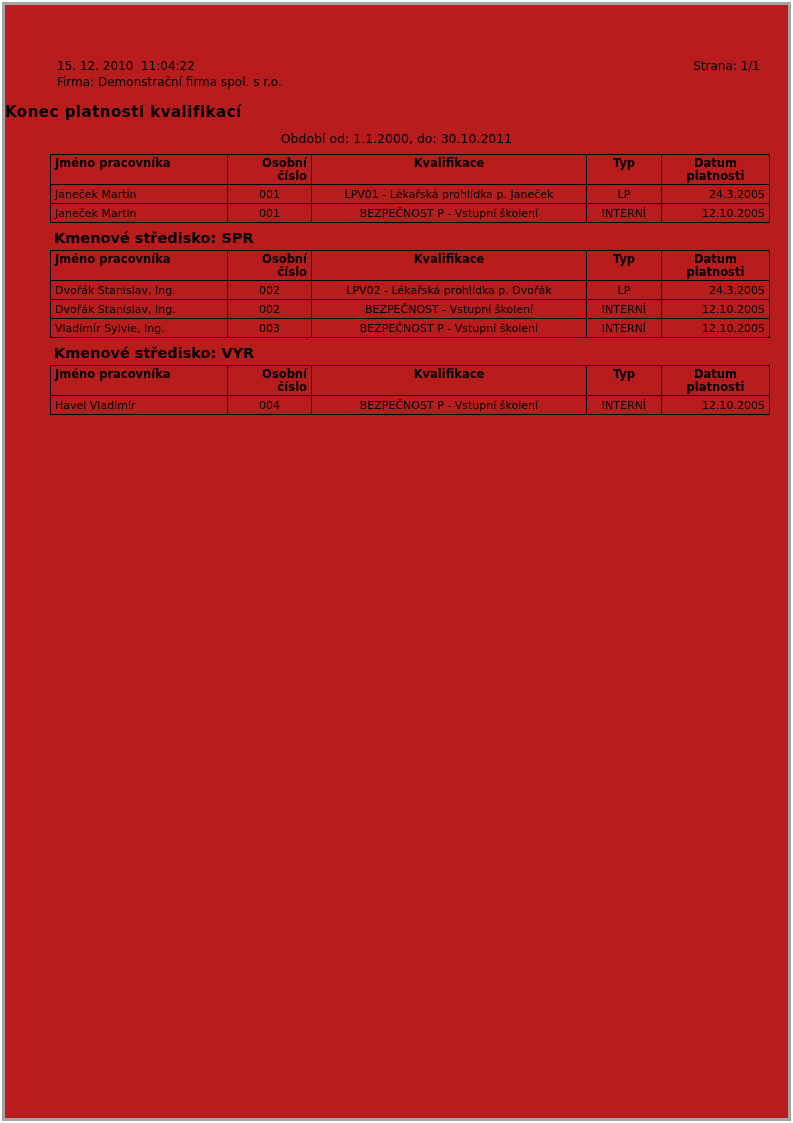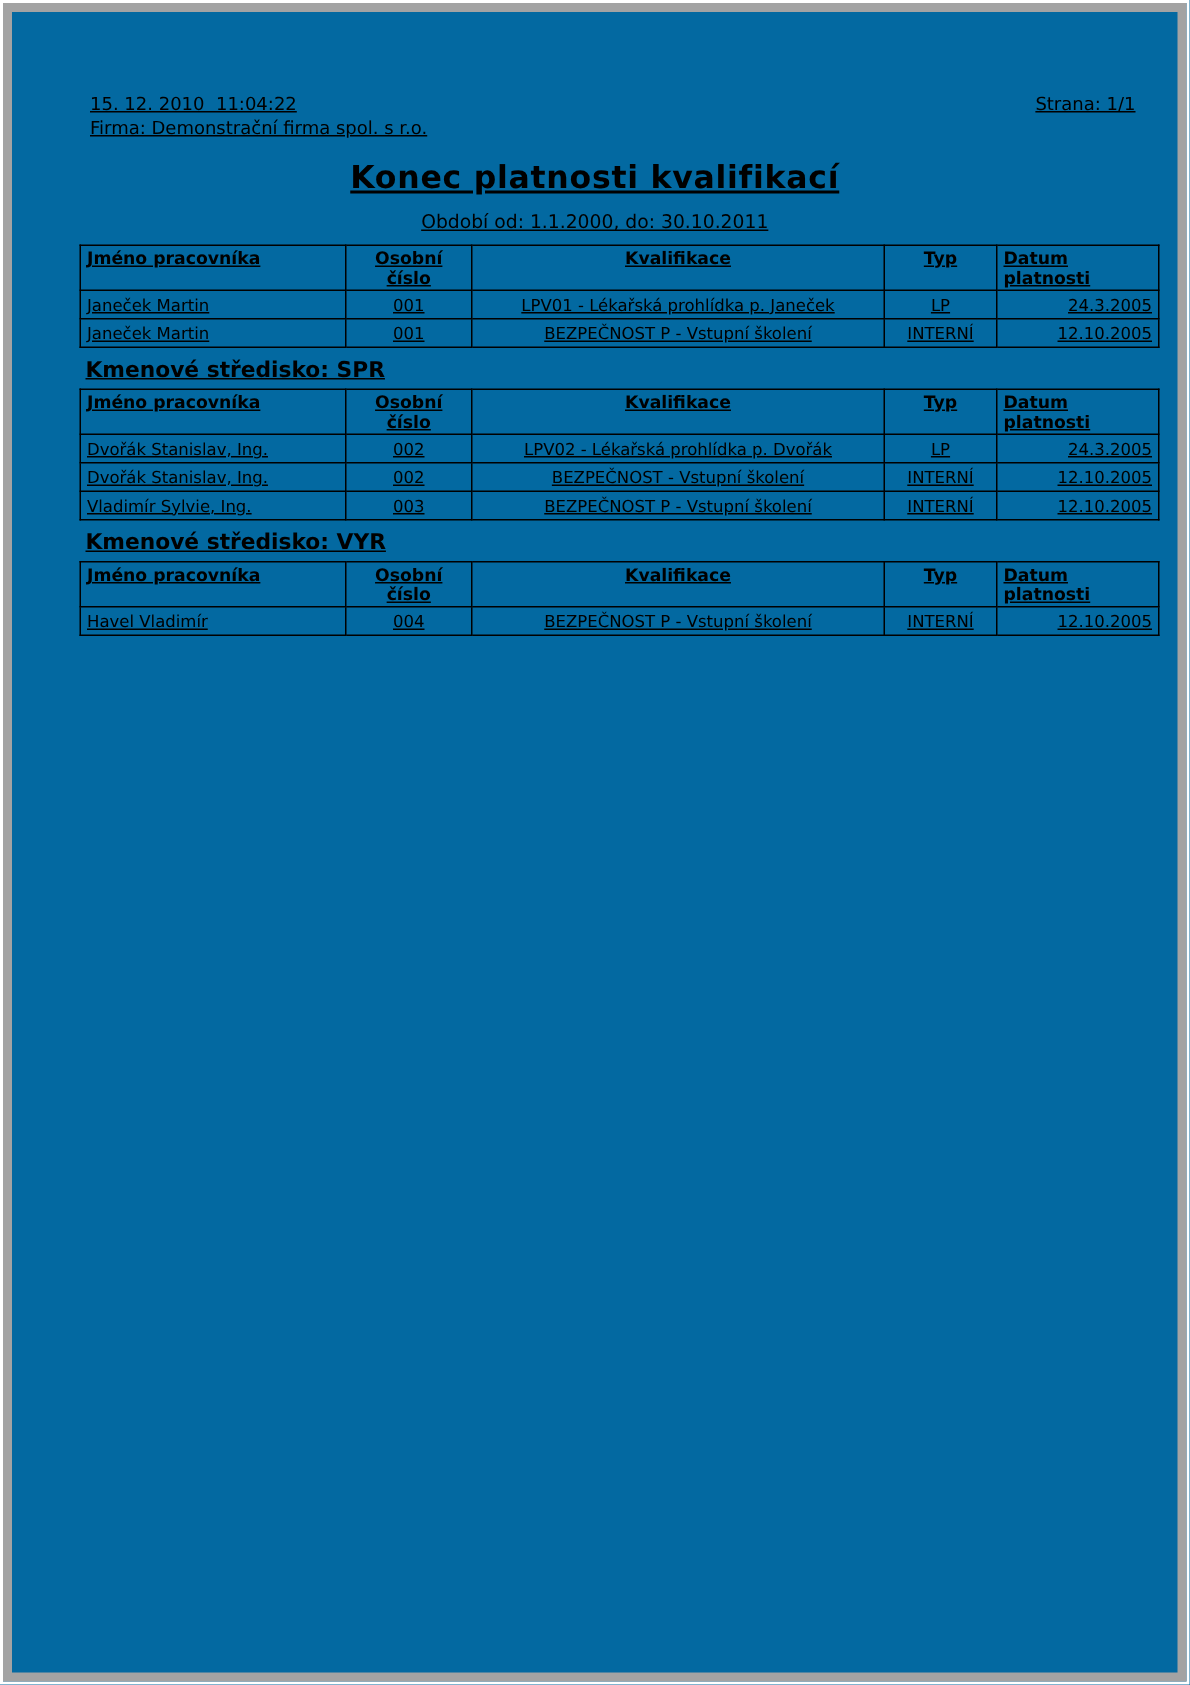--- a/index.html
+++ b/index.html
@@ -7,36 +7,35 @@
     width: 793px; height: 1123px;
     background: #ffffff;
     position: relative;
     font-family: "DejaVu Sans", sans-serif;
     color: #000000;
     overflow: hidden;
   }
   .page {
     position: absolute;
     left: 2px; top: 2px; right: 2px; bottom: 2px;
-    border: 6px solid #a3a3a3;
-    background: #0369a1;
-    text-decoration: underline;
+    border: 3px solid #a3a3a3;
+    background: #b91c1c;
   }
   .meta {
     display: flex;
     justify-content: space-between;
     align-items: flex-start;
     margin: 53px 28px 0 52px;
     font-size: 12px;
     line-height: 16px;
   }
   .meta-left div { white-space: pre; }
   .report-title {
-    text-align: center;
-    font-size: 21px;
+    text-align: left;
+    font-size: 15px;
     font-weight: bold;
     letter-spacing: 0.5px;
     margin: 13px 0 0 0;
   }
   .report-subtitle {
     text-align: center;
     font-size: 12.5px;
     margin-top: 10px;
   }
   .content { margin: 8px 28px 0 45px; }
@@ -70,25 +69,25 @@
   table.qual td {
     font-size: 11px;
     padding: 1px 4px;
     height: 19px;
     vertical-align: middle;
     line-height: 13px;
     white-space: nowrap;
     margin-left: 20px;
   }
   table.qual th:nth-child(1), table.qual td:nth-child(1) { text-align: left; }
-  table.qual th:nth-child(2) { text-align: center; }
+  table.qual th:nth-child(2) { text-align: right; }
   table.qual td:nth-child(2) { text-align: center; }
   table.qual th:nth-child(3), table.qual td:nth-child(3) { text-align: center; }
   table.qual th:nth-child(4), table.qual td:nth-child(4) { text-align: center; }
-  table.qual th:nth-child(5) { text-align: left; }
+  table.qual th:nth-child(5) { text-align: center; }
   table.qual td:nth-child(5) { text-align: right; }
 </style>
 </head>
 <body>
 
 <div class="page">
 
   <div class="meta">
     <div class="meta-left">
       <div>15. 12. 2010  11:04:22</div>

